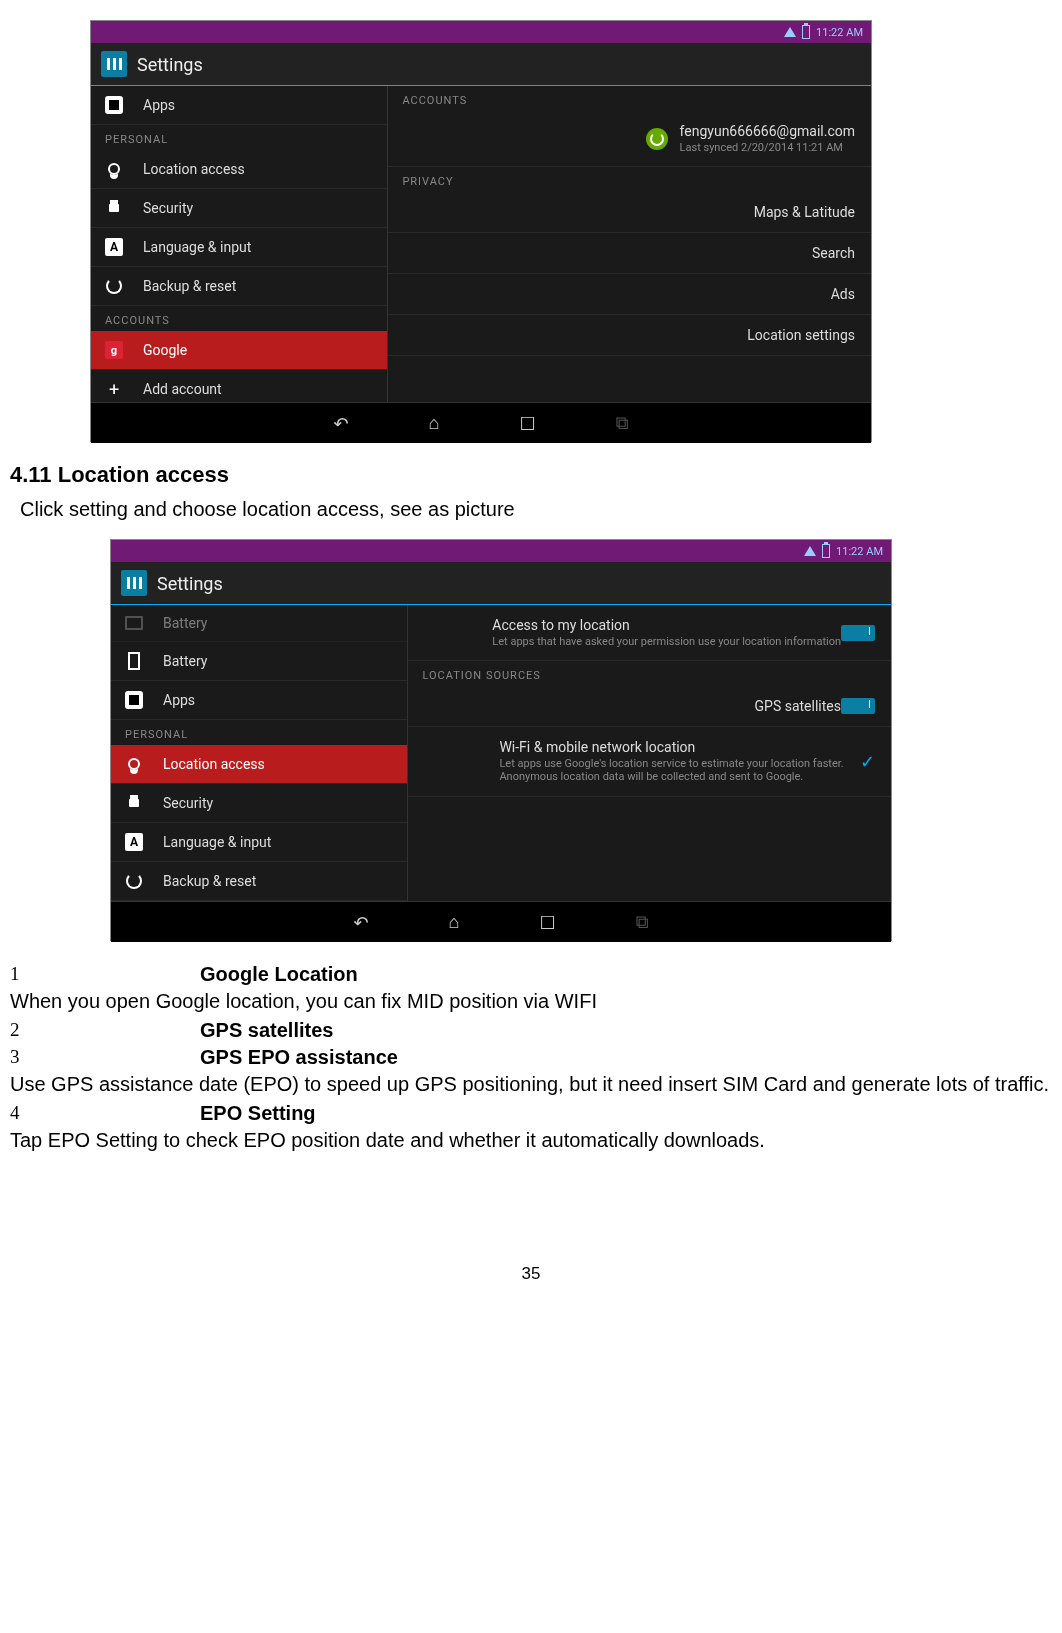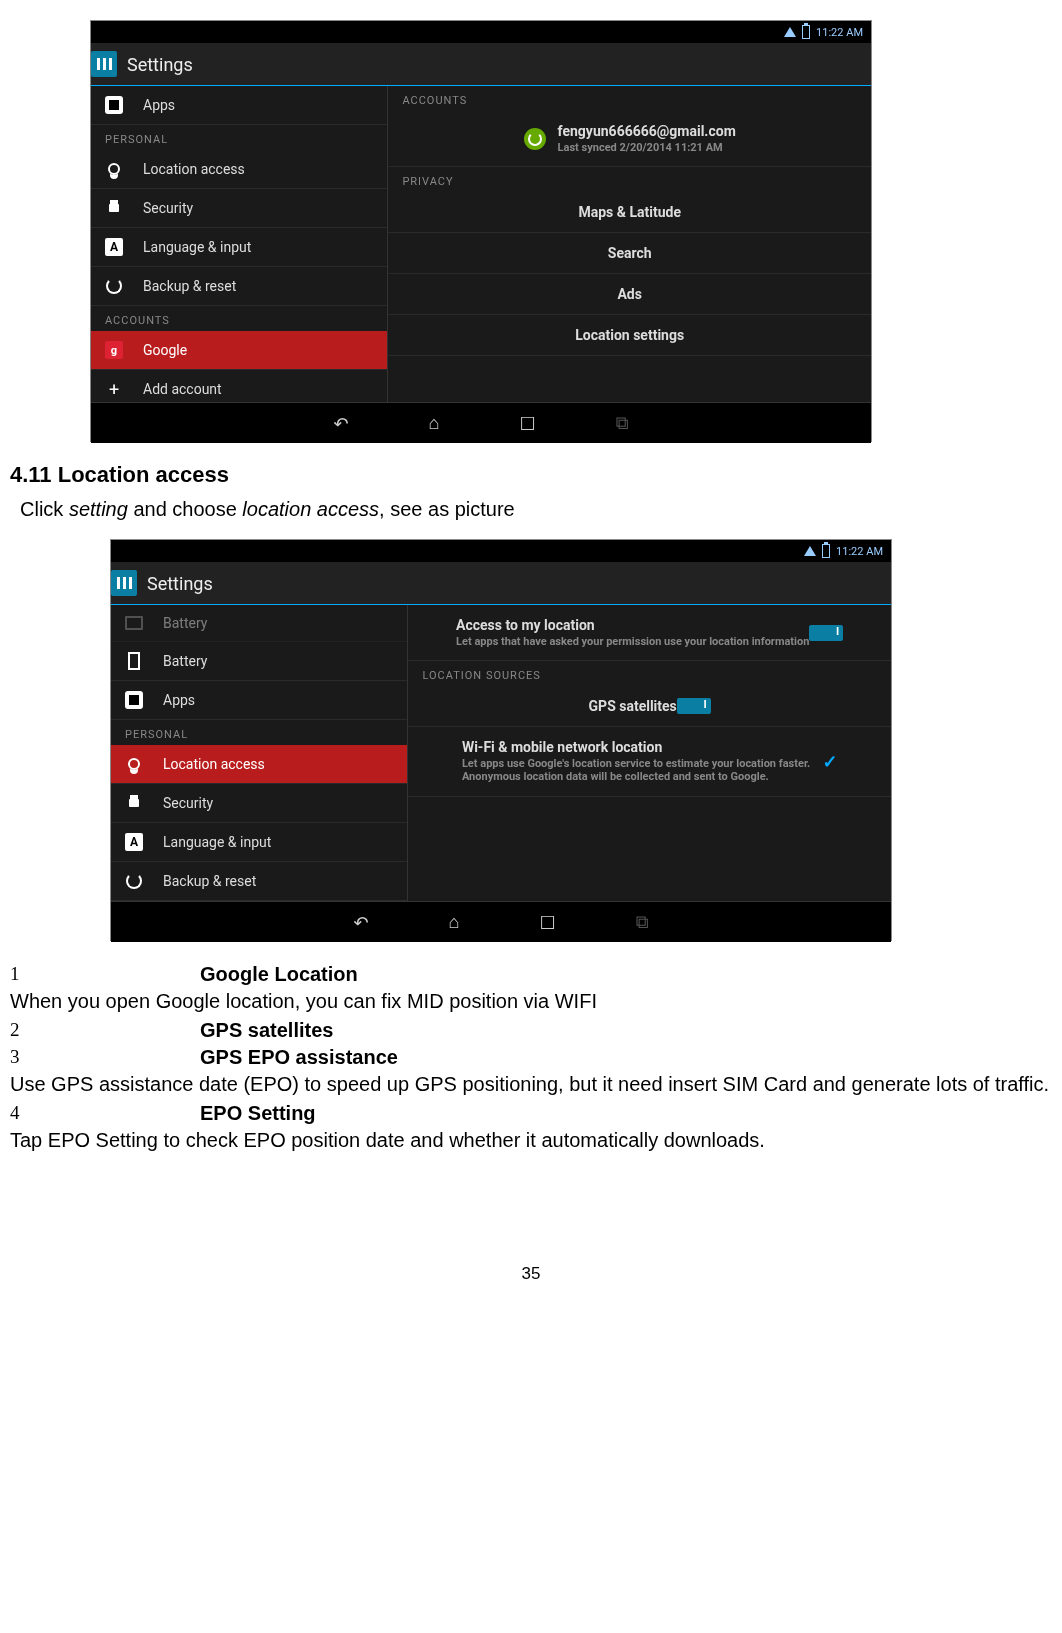--- a/index.html
+++ b/index.html
@@ -15,21 +15,21 @@
     color: #ddd;
     font-family: "Roboto", Arial, sans-serif;
     margin: 0 auto 20px auto;
     border: 1px solid #888;
     position: relative;
   }
   .ss1 { width: 780px; height: 420px; margin-left: 80px; }
   .ss2 { width: 780px; height: 400px; margin-left: 100px; }
   .statusbar {
     height: 22px;
-    background: #000000;
+    background: #701a75;
     display: flex;
     justify-content: flex-end;
     align-items: center;
     gap: 6px;
     padding: 0 8px;
     font-size: 11px;
     color: #9cf;
   }
   .statusbar .wifi {
     width: 0; height: 0;
@@ -41,21 +41,21 @@
     width: 6px; height: 12px; border: 1px solid #9cf; position: relative;
   }
   .statusbar .batt::before { content:""; position:absolute; top:-3px; left:1px; width:4px; height:2px; background:#9cf;}
   .appbar {
     height: 42px;
     background: #222;
     display: flex;
     align-items: center;
     gap: 10px;
     border-bottom: 1px solid #0af;
-    padding-left: 0;
+    padding-left: 10px;
   }
   .appbar .app-icon {
     width: 26px; height: 26px; background:#0a7ea3; border-radius:2px;
     display:flex; align-items:center; justify-content:center;
   }
   .appbar .app-icon span { width:3px; height:12px; background:#fff; box-shadow:6px 0 #fff, -6px 0 #fff; }
   .appbar .title { font-size: 18px; color:#eee; }
   .panes { display:flex; height: calc(100% - 22px - 42px - 40px); }
   .left-pane { width: 38%; border-right:1px solid #333; overflow:hidden; }
   .right-pane { flex:1; overflow:hidden; }
@@ -79,23 +79,22 @@
   .icon.a { background:#fff; border-radius:2px; }
   .icon.loop::after { content:""; width:12px; height:12px; border:2px solid #fff; border-radius:50%; border-top-color:transparent; }
   .icon.g { background:#d23; color:#fff; font-size:11px; font-weight:bold; border-radius:2px; }
   .icon.g::after { content:"g"; }
   .icon.plus::after { content:"+"; color:#fff; font-size:18px; }
   .icon.batt::after { content:""; width:8px; height:14px; border:2px solid #fff; }
   .icon.store { width:14px; height:10px; border:2px solid #888; border-radius:1px; }
   .right-row {
     padding: 12px 16px;
     border-bottom:1px solid #2a2a2a;
-    display:flex; align-items:center; justify-content:center;
+    display:flex; align-items:center; justify-content:flex-end;
     font-size:14px;
-    font-weight:bold;
   }
   .right-row .sub { font-size:11px; color:#888; margin-top:2px; line-height:1.2; }
   .right-row .left { display:flex; align-items:center; gap:12px; }
   .sync-icon {
     width:22px; height:22px; background:#6a0; border-radius:50%;
     display:flex; align-items:center; justify-content:center;
   }
   .sync-icon::after { content:""; width:10px; height:10px; border:2px solid #fff; border-radius:50%; border-top-color:transparent; }
   .switch {
     width:34px; height:16px; background:#0a7ea3; border-radius:2px; position:relative;
@@ -104,21 +103,21 @@
   .check { color:#0af; font-size:18px; }
   .navbar {
     height: 40px; background:#000; display:flex; justify-content:center; align-items:center; gap:80px;
     border-top:1px solid #333;
   }
   .navbtn { color:#ccc; font-size:18px; }
   .navbtn.dim { opacity:0.4; }
 
   h3.section-heading { font-size: 22px; margin: 10px 0; }
   .intro { font-size: 20px; margin: 10px 0 18px 10px; }
-  .intro .it { font-style: italic; }
+  .intro .it { }
   .list-block { margin-top: 4px; font-size:20px; line-height:1.35; }
   .list-block .li { display:flex; }
   .list-block .num { width:190px; font-family:"Times New Roman", serif; font-size:19px; }
   .list-block .ttl { font-weight:bold; }
   .list-block .desc { margin-bottom:2px; }
   .pagenum { text-align:center; margin-top:110px; font-size:17px; }
 </style>
 </head>
 <body>
 

